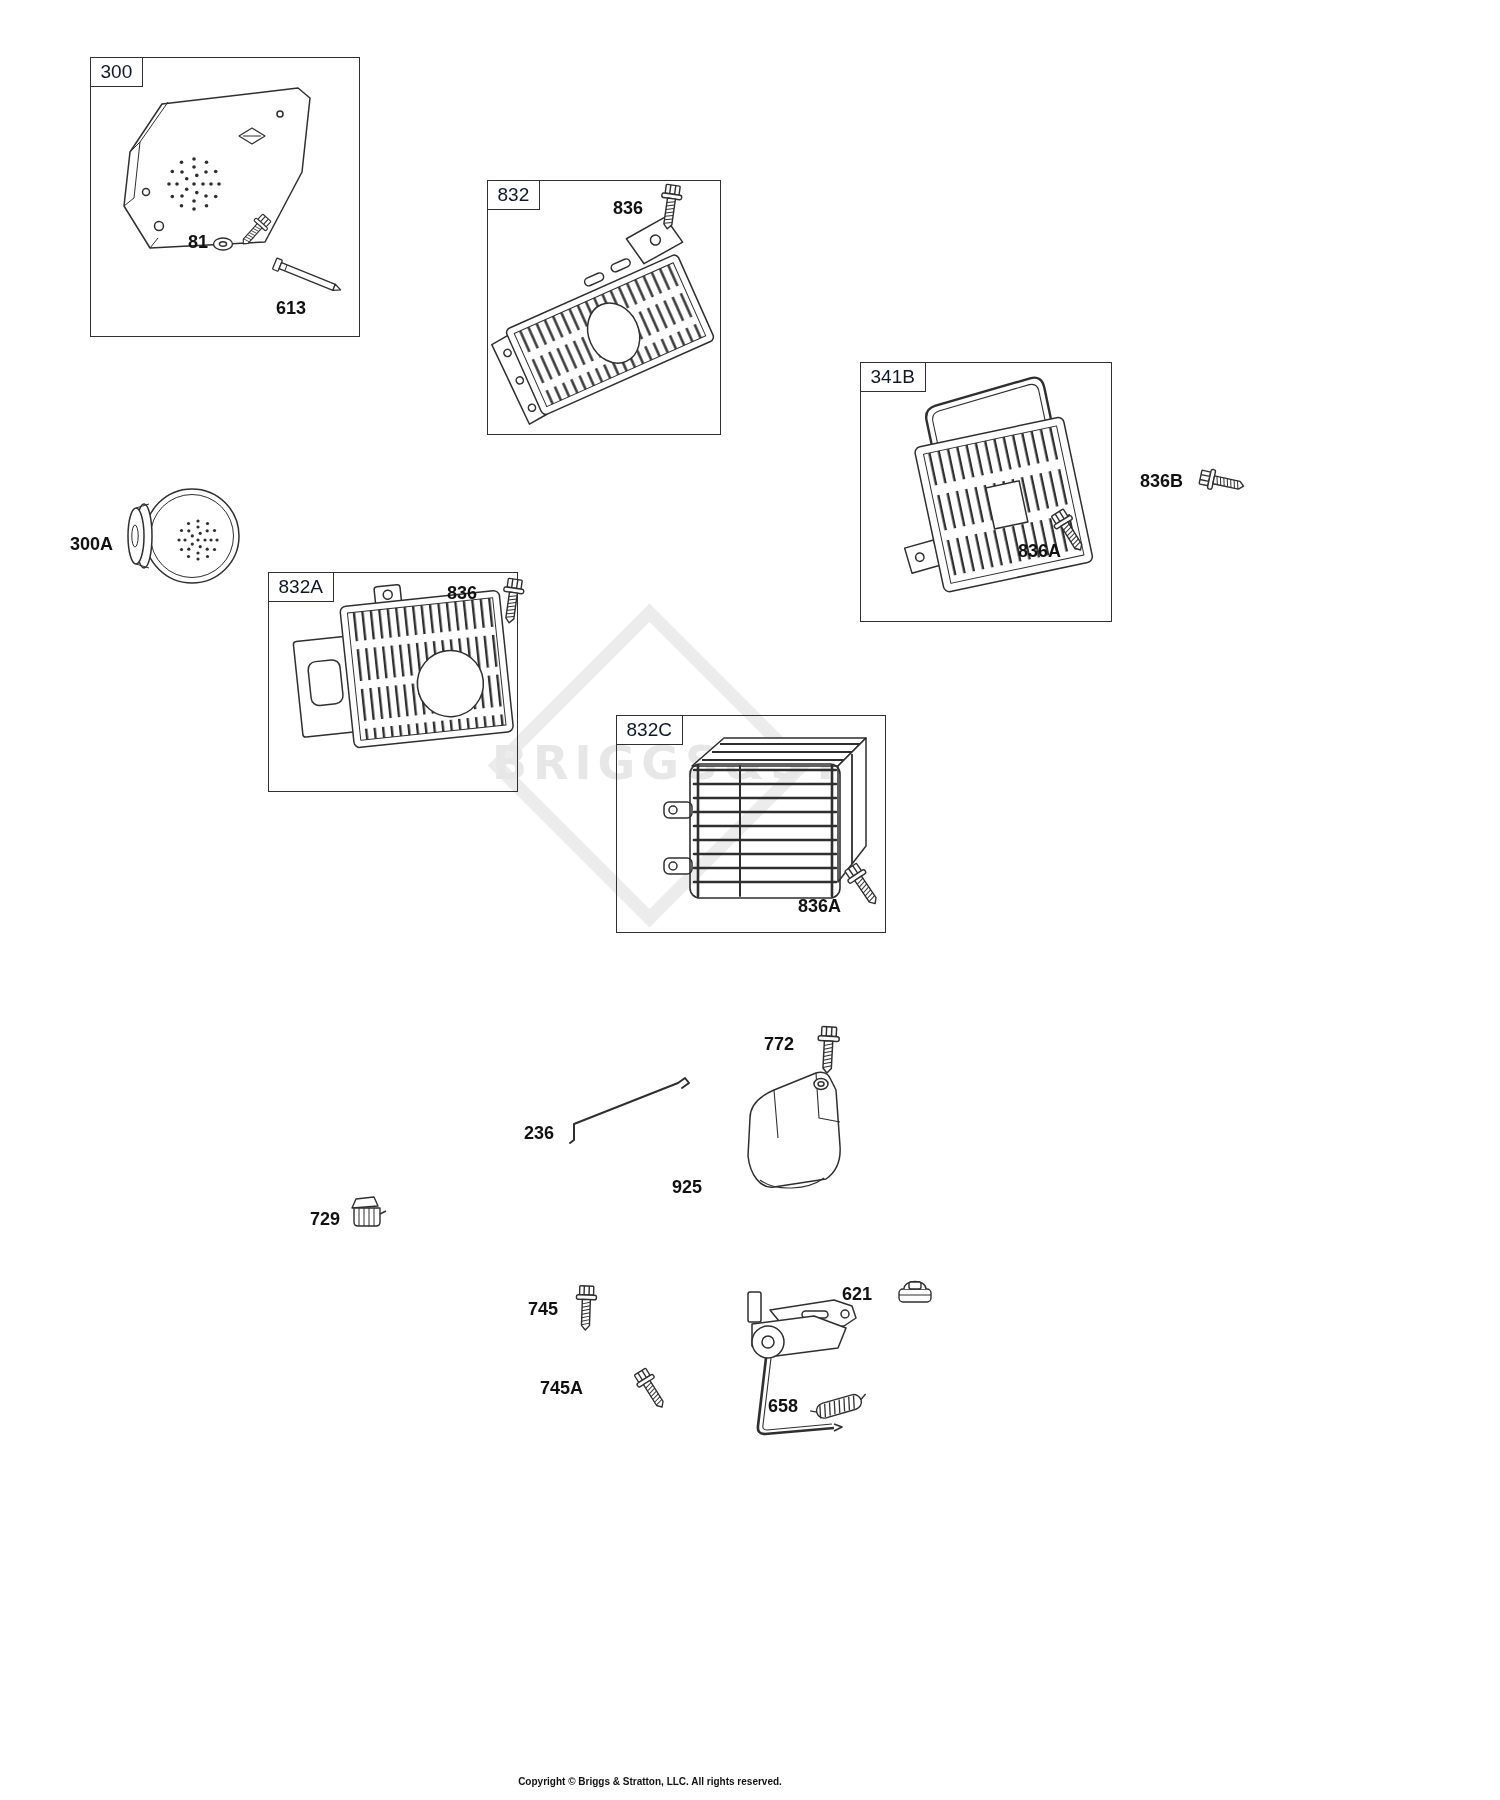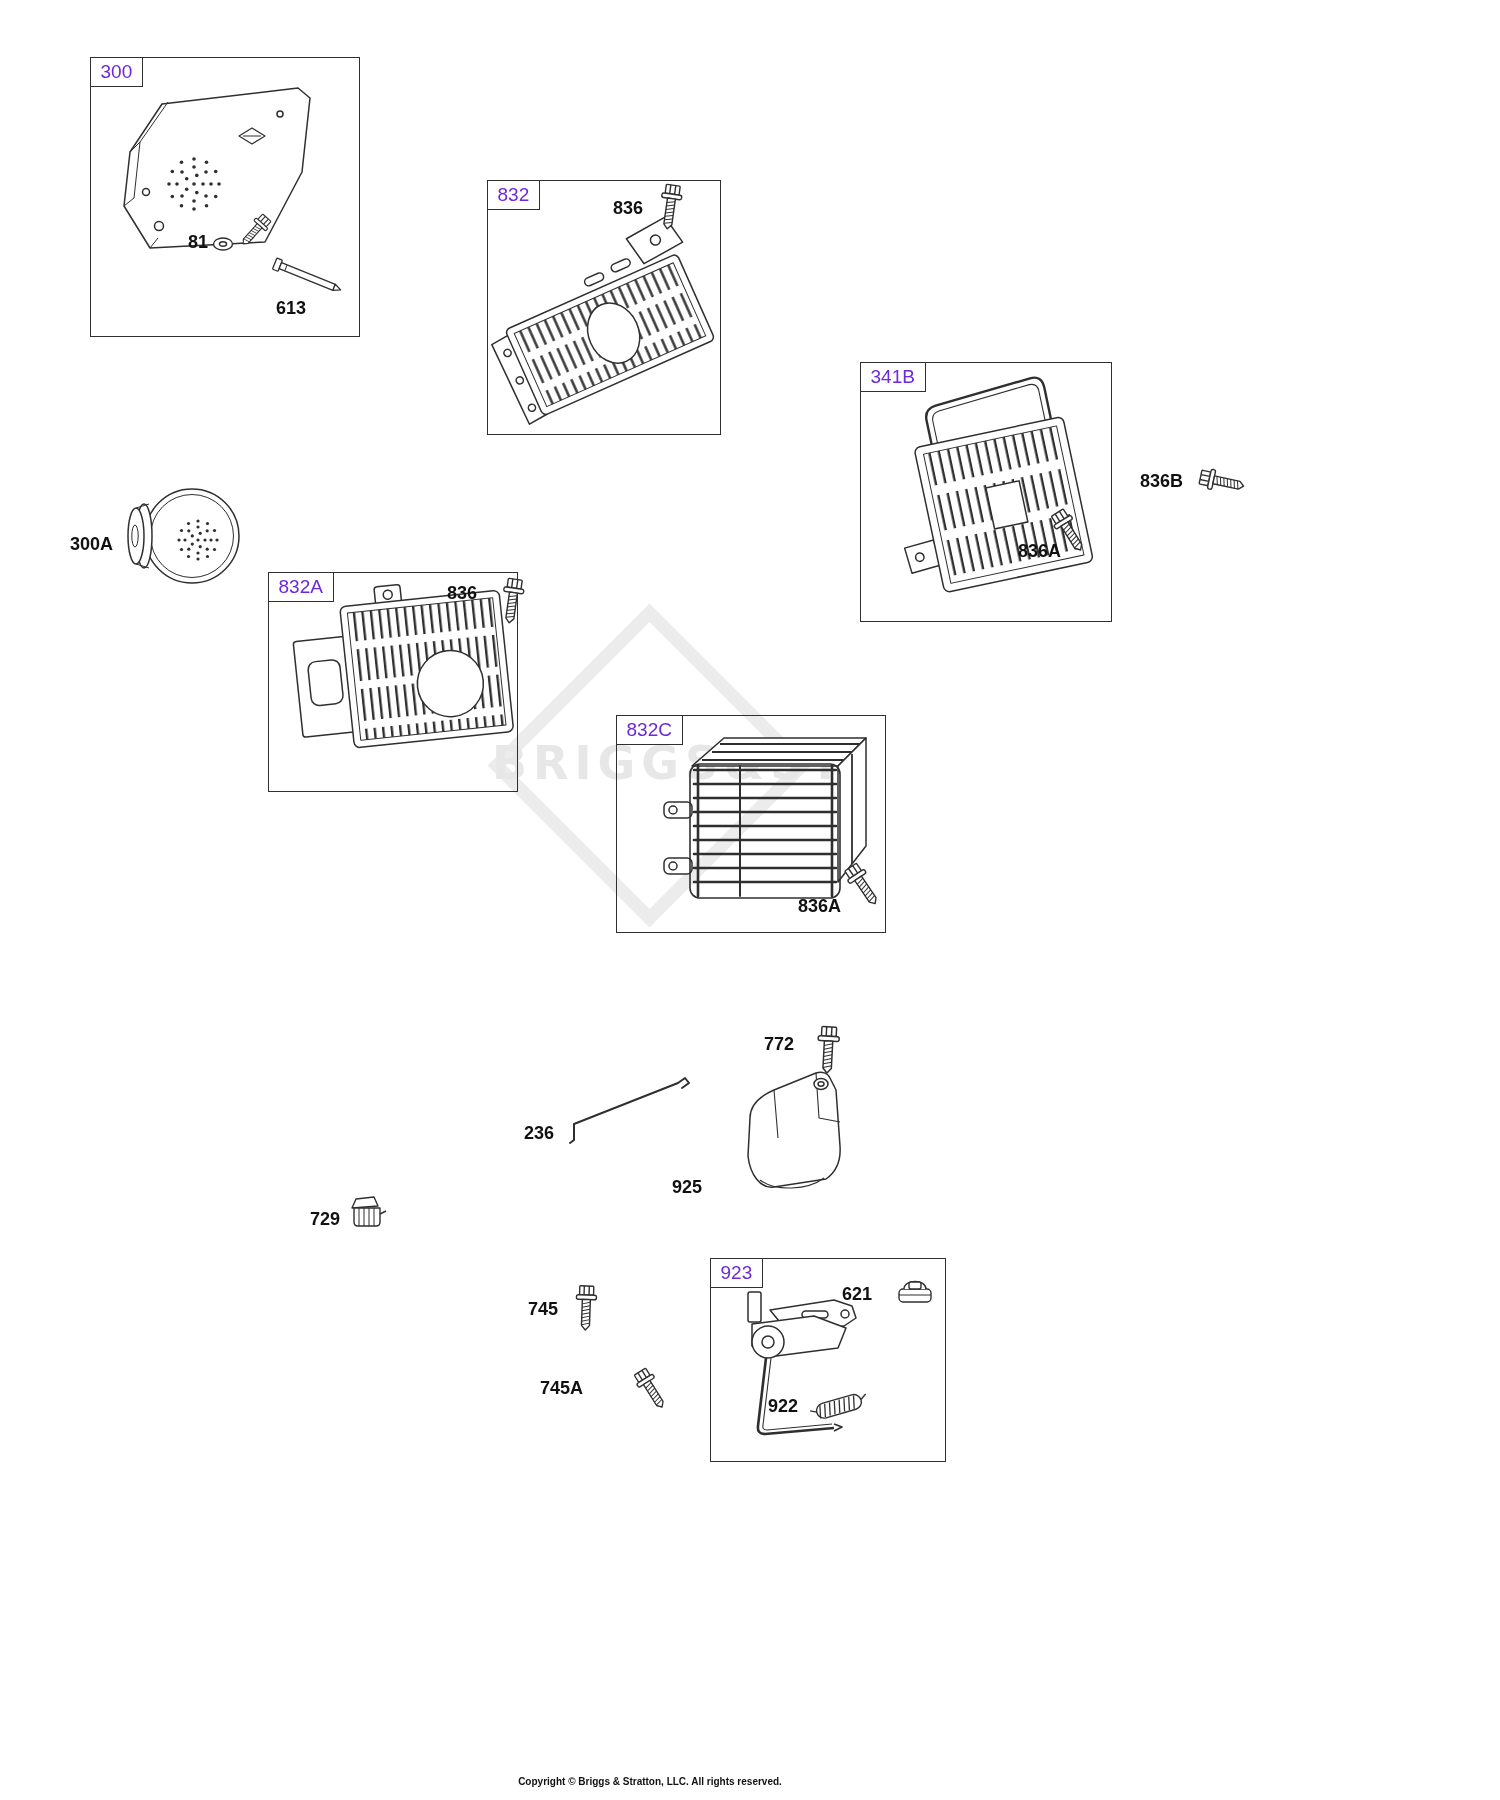--- a/index.html
+++ b/index.html
@@ -5,21 +5,21 @@
   html,body { margin:0; padding:0; background:#fff; }
   #page {
     position:relative; width:1500px; height:1800px; background:#ffffff;
     font-family:"Liberation Sans", sans-serif; color:#111; overflow:hidden;
   }
   .group-box {
     position:absolute; border:1.5px solid #2f2f2f; background:transparent; z-index:2;
   }
   .group-label {
     position:absolute; top:-1.5px; left:-1.5px; border:1.5px solid #2f2f2f;
-    background:#fff; padding:3px 10px; font-size:19px; line-height:22px; color:#6d28d9;
+    background:#fff; padding:3px 10px; font-size:19px; line-height:22px; color:#0f172a;
   }
   .part-label {
     position:absolute; font-size:18px; line-height:20px; color:#111; z-index:4; white-space:nowrap;font-weight:bold;
   }
   .part { position:absolute; z-index:3; overflow:visible; }
   .watermark-diamond {
     position:absolute; left:535px; top:651px; width:229px; height:229px;
     border:13px solid #ececec; transform:rotate(45deg); box-sizing:border-box; z-index:0;
   }
   .watermark-text {
@@ -77,23 +77,20 @@
   </div>
   <div class="group-box" style="left:860px;top:362px;width:250px;height:258px">
     <div class="group-label">341B</div>
   </div>
   <div class="group-box" style="left:268px;top:572px;width:248px;height:218px">
     <div class="group-label">832A</div>
   </div>
   <div class="group-box" style="left:616px;top:715px;width:268px;height:216px">
     <div class="group-label">832C</div>
   </div>
-  <div class="group-box" style="left:710px;top:1258px;width:234px;height:202px">
-    <div class="group-label">923</div>
-  </div>
 
   <svg class="part" style="left:102px;top:74px" width="235" height="205" viewBox="0 0 235 205">
     <g stroke="#2f2f2f" fill="#fff" stroke-width="1.5" stroke-linejoin="round">
       <path d="M28,78 L60,30 L196,14 L208,24 L200,98 L163,168 L48,174 L22,132 Z"></path>
       <path d="M28,78 L38,68 L66,28" fill="none" stroke-width="1"></path>
       <path d="M22,132 L32,124 L38,68" fill="none" stroke-width="1"></path>
       <path d="M48,174 L56,164" fill="none" stroke-width="1"></path>
       <path d="M150,54 L163,62 L150,70 L137,62 Z" stroke-width="1.2"></path>
       <line x1="141" y1="62" x2="159" y2="62" stroke-width="1"></line>
       <circle cx="57" cy="152" r="4.5"></circle>
@@ -367,17 +364,17 @@
   <div class="part-label" style="left:70px;top:534px">300A</div>
   <div class="part-label" style="left:447px;top:583px">836</div>
   <div class="part-label" style="left:798px;top:896px">836A</div>
   <div class="part-label" style="left:764px;top:1034px">772</div>
   <div class="part-label" style="left:524px;top:1123px">236</div>
   <div class="part-label" style="left:672px;top:1177px">925</div>
   <div class="part-label" style="left:310px;top:1209px">729</div>
   <div class="part-label" style="left:528px;top:1299px">745</div>
   <div class="part-label" style="left:540px;top:1378px">745A</div>
   <div class="part-label" style="left:842px;top:1284px">621</div>
-  <div class="part-label" style="left:768px;top:1396px">922</div>
+  <div class="part-label" style="left:768px;top:1396px">658</div>
 
   <div class="copyright">Copyright © Briggs &amp; Stratton, LLC. All rights reserved.</div>
 
 </div>
 
 </body></html>

